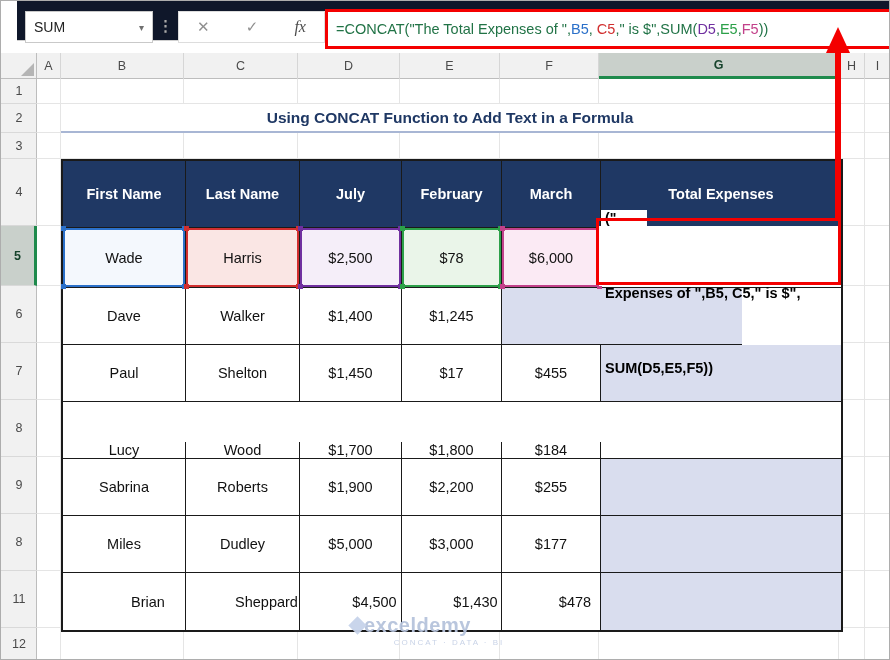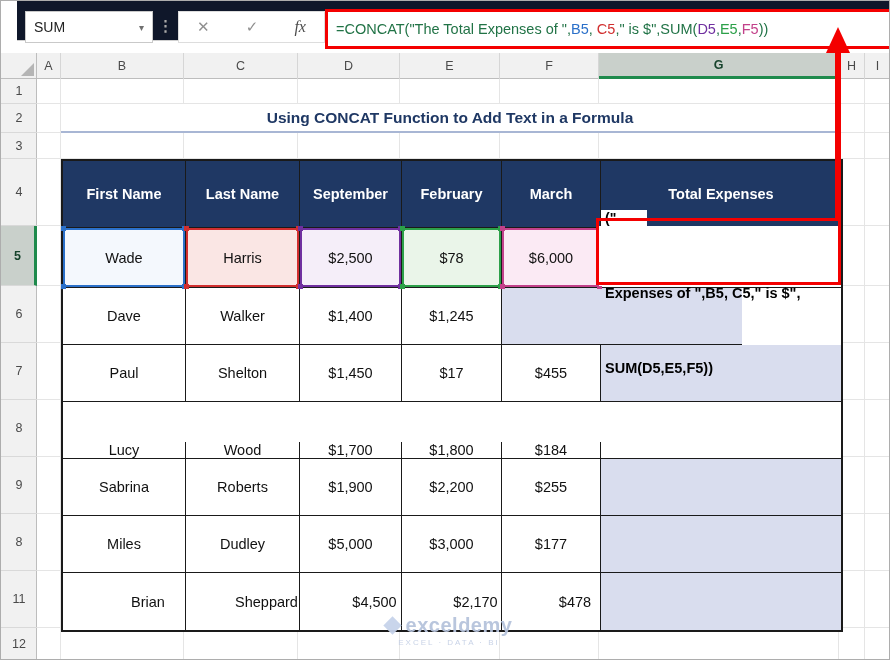--- a/index.html
+++ b/index.html
@@ -51,21 +51,21 @@
           font-weight:bold; font-size:14px; padding-left:4px; z-index:3; color:#000; }
   .editbox { position:absolute; left:562px; top:147px; width:240px; height:60px; background:#fff; z-index:3;
              font-weight:bold; font-size:14.5px; line-height:25px; padding:5px 0 0 6px; color:#000; white-space:pre; }
   .redbox-cell { position:absolute; left:559px; top:139px; width:245px; height:67px; border:3px solid #F40000; z-index:6; }
   
   .arrow-shaft { position:absolute; left:834px; top:50px; width:6px; height:168px; background:#F40000; z-index:7; }
   .arrow-head  { position:absolute; left:825px; top:26px; width:0; height:0; z-index:7;
                  border-left:12px solid transparent; border-right:12px solid transparent; border-bottom:26px solid #F40000; }
   
   .watermark { position:absolute; left:350px; top:613px; width:196px; text-align:center; z-index:3; opacity:.95; }
-  .wm-row { display:flex; align-items:center; justify-content:center; gap:7px; }
+  .wm-row { display:flex; align-items:center; }
   .wm-cube { width:13px; height:13px; background:#C7D3EA; transform:rotate(45deg); }
   .wm-brand { font-size:20px; font-weight:bold; color:#B6C3DC; letter-spacing:.5px; }
   .wm-tag { font-size:8px; letter-spacing:2px; color:#C6D1E6; margin-top:1px; }
 </style>
 </head>
 <body>
 
 <div class="topbar">
   <div class="namebox">
     <span>SUM</span>
@@ -108,21 +108,21 @@
     <div class="rowcell" style="top: 492px; height: 57px;">11</div>
     <div class="rowcell" style="top: 549px; height: 33px; text-align: center;">12</div>
   </div>
 
 <div class="sheet">
   <div class="titleblock" style="color: rgb(31, 56, 100);">Using CONCAT Function to Add Text in a Formula</div>
   <div class="xtable">
       <div class="xrow" style="height: 67px;">
         <div class="xcell xhdr" style="width: 123px;">First Name</div>
         <div class="xcell xhdr" style="width: 114px;">Last Name</div>
-        <div class="xcell xhdr" style="width: 102px;">September</div>
+        <div class="xcell xhdr" style="width: 102px;">July</div>
         <div class="xcell xhdr" style="width: 100px;">February</div>
         <div class="xcell xhdr" style="width: 99px;">March</div>
         <div class="xcell xhdr" style="width: 240px;">Total Expenses</div>
       </div>
       <div class="xrow" style="height: 60px;">
         <div class="xcell" style="width: 123px; background: rgb(244, 248, 253); box-shadow: rgb(43, 112, 201) 0px 0px 0px 2px inset;">Wade<span class="hdl" style="left: -2px; top: -2px; background: rgb(43, 112, 201);"></span><span class="hdl" style="right: -2px; top: -2px; background: rgb(43, 112, 201);"></span><span class="hdl" style="left: -2px; bottom: -2px; background: rgb(43, 112, 201);"></span><span class="hdl" style="right: -2px; bottom: -2px; background: rgb(43, 112, 201);"></span></div>
         <div class="xcell" style="width: 114px; background: rgb(250, 230, 228); box-shadow: rgb(209, 47, 47) 0px 0px 0px 2px inset;">Harris<span class="hdl" style="left: -2px; top: -2px; background: rgb(209, 47, 47);"></span><span class="hdl" style="right: -2px; top: -2px; background: rgb(209, 47, 47);"></span><span class="hdl" style="left: -2px; bottom: -2px; background: rgb(209, 47, 47);"></span><span class="hdl" style="right: -2px; bottom: -2px; background: rgb(209, 47, 47);"></span></div>
         <div class="xcell" style="width: 102px; background: rgb(245, 238, 249); box-shadow: rgb(112, 48, 160) 0px 0px 0px 2px inset;">$2,500<span class="hdl" style="left: -2px; top: -2px; background: rgb(112, 48, 160);"></span><span class="hdl" style="right: -2px; top: -2px; background: rgb(112, 48, 160);"></span><span class="hdl" style="left: -2px; bottom: -2px; background: rgb(112, 48, 160);"></span><span class="hdl" style="right: -2px; bottom: -2px; background: rgb(112, 48, 160);"></span></div>
         <div class="xcell" style="width: 100px; background: rgb(234, 245, 233); box-shadow: rgb(44, 160, 73) 0px 0px 0px 2px inset;">$78<span class="hdl" style="left: -2px; top: -2px; background: rgb(44, 160, 73);"></span><span class="hdl" style="right: -2px; top: -2px; background: rgb(44, 160, 73);"></span><span class="hdl" style="left: -2px; bottom: -2px; background: rgb(44, 160, 73);"></span><span class="hdl" style="right: -2px; bottom: -2px; background: rgb(44, 160, 73);"></span></div>
         <div class="xcell" style="width: 99px; background: rgb(251, 234, 244); box-shadow: rgb(194, 65, 138) 0px 0px 0px 2px inset;">$6,000<span class="hdl" style="left: -2px; top: -2px; background: rgb(194, 65, 138);"></span><span class="hdl" style="right: -2px; top: -2px; background: rgb(194, 65, 138);"></span><span class="hdl" style="left: -2px; bottom: -2px; background: rgb(194, 65, 138);"></span><span class="hdl" style="right: -2px; bottom: -2px; background: rgb(194, 65, 138);"></span></div>
@@ -164,21 +164,21 @@
         <div class="xcell" style="width: 114px;">Dudley</div>
         <div class="xcell" style="width: 102px;">$5,000</div>
         <div class="xcell" style="width: 100px;">$3,000</div>
         <div class="xcell" style="width: 99px;">$177</div>
         <div class="xcell" style="width: 240px; background: rgb(217, 221, 238);"></div>
       </div>
       <div class="xrow" style="height: 57px;">
         <div class="xcell" style="width: 123px;">Brian</div>
         <div class="xcell" style="width: 114px;">Sheppard</div>
         <div class="xcell" style="width: 102px;">$4,500</div>
-        <div class="xcell" style="width: 100px;">$2,170</div>
+        <div class="xcell" style="width: 100px;">$1,430</div>
         <div class="xcell" style="width: 99px;">$478</div>
         <div class="xcell" style="width: 240px; background: rgb(217, 221, 238);"></div>
       </div>
     </div>
   <div class="peek">("</div>
   <div class="editbox">
     <div>Expenses of ",B5, C5," is $",</div>
     <div>SUM(D5,E5,F5))</div>
   </div>
   <div class="redbox-cell" style="border-color: rgb(244, 0, 0);"></div>
@@ -201,17 +201,17 @@
     <div class="hline" style="top: 434px;"></div>
     <div class="hline" style="top: 491px;"></div>
     <div class="hline" style="top: 548px;"></div>
   </div>
 
 <div class="watermark">
   <div class="wm-row">
     <span class="wm-cube"></span>
     <span class="wm-brand">exceldemy</span>
   </div>
-  <div class="wm-tag">EXCEL · DATA · BI</div>
+  <div class="wm-tag">CONCAT · DATA · BI</div>
 </div>
 
 <div class="arrow-shaft" style="background: rgb(244, 0, 0);"></div>
 <div class="arrow-head" style="border-bottom-color: rgb(244, 0, 0);"></div>
 
 </body></html>

